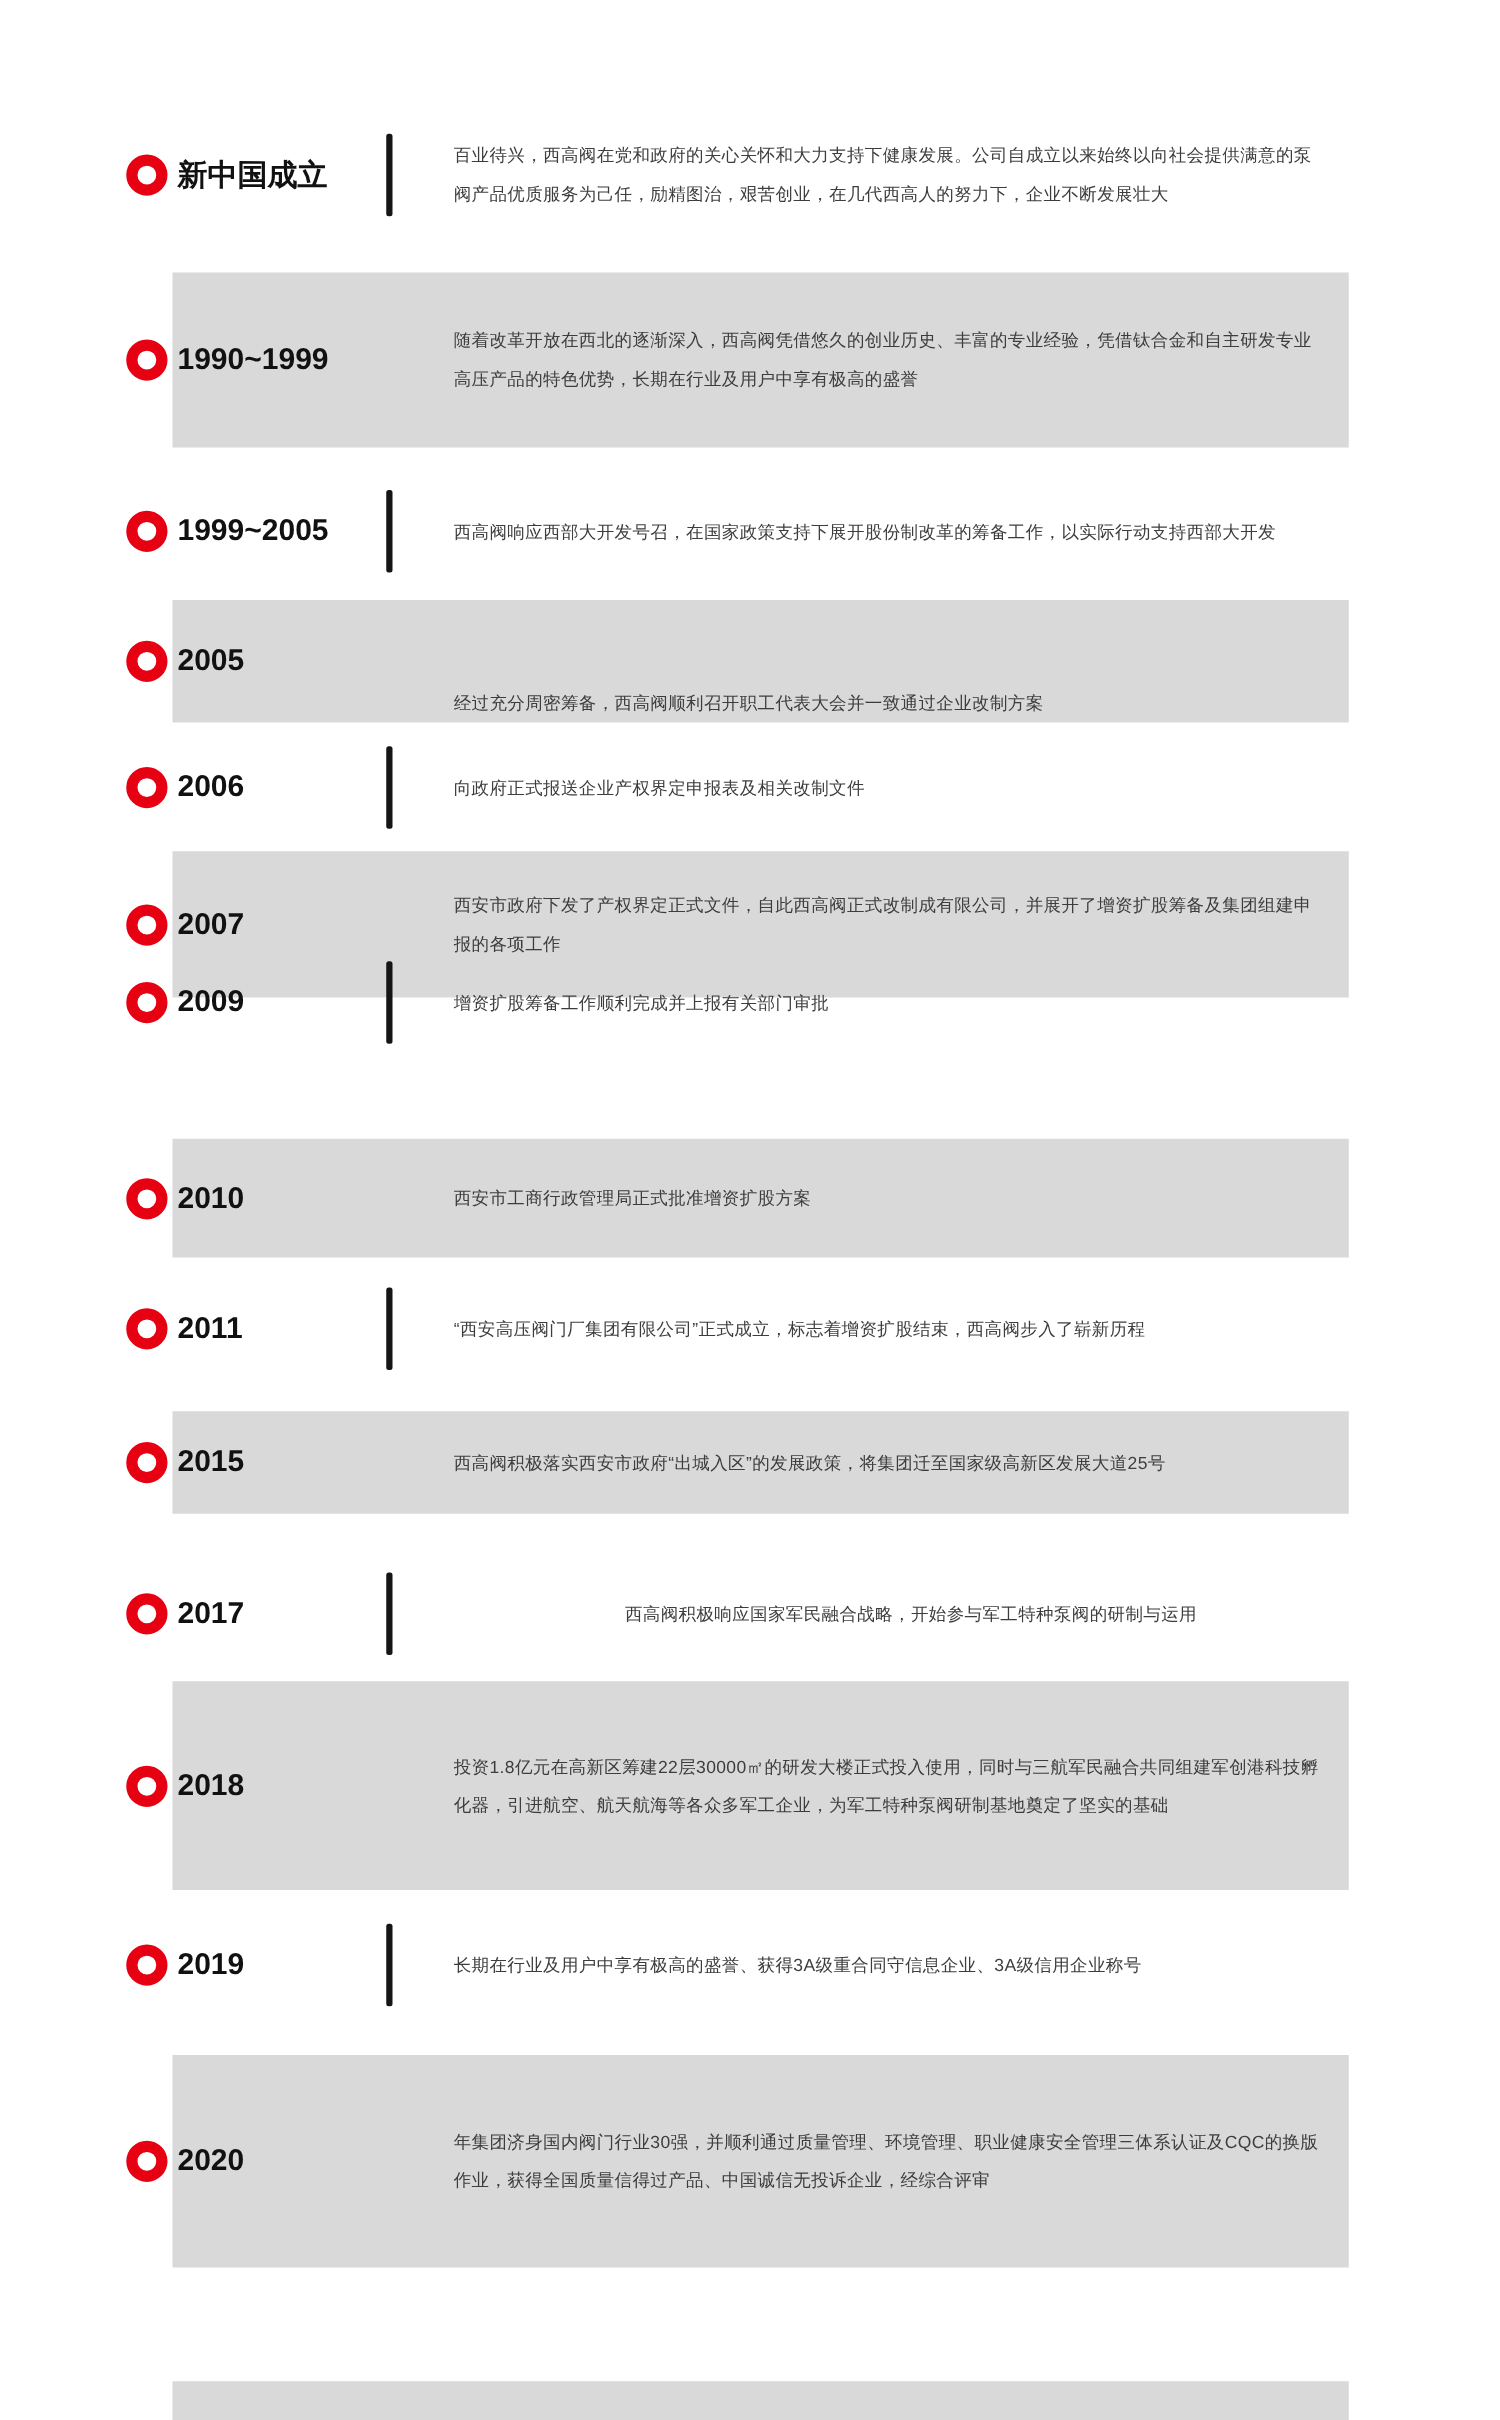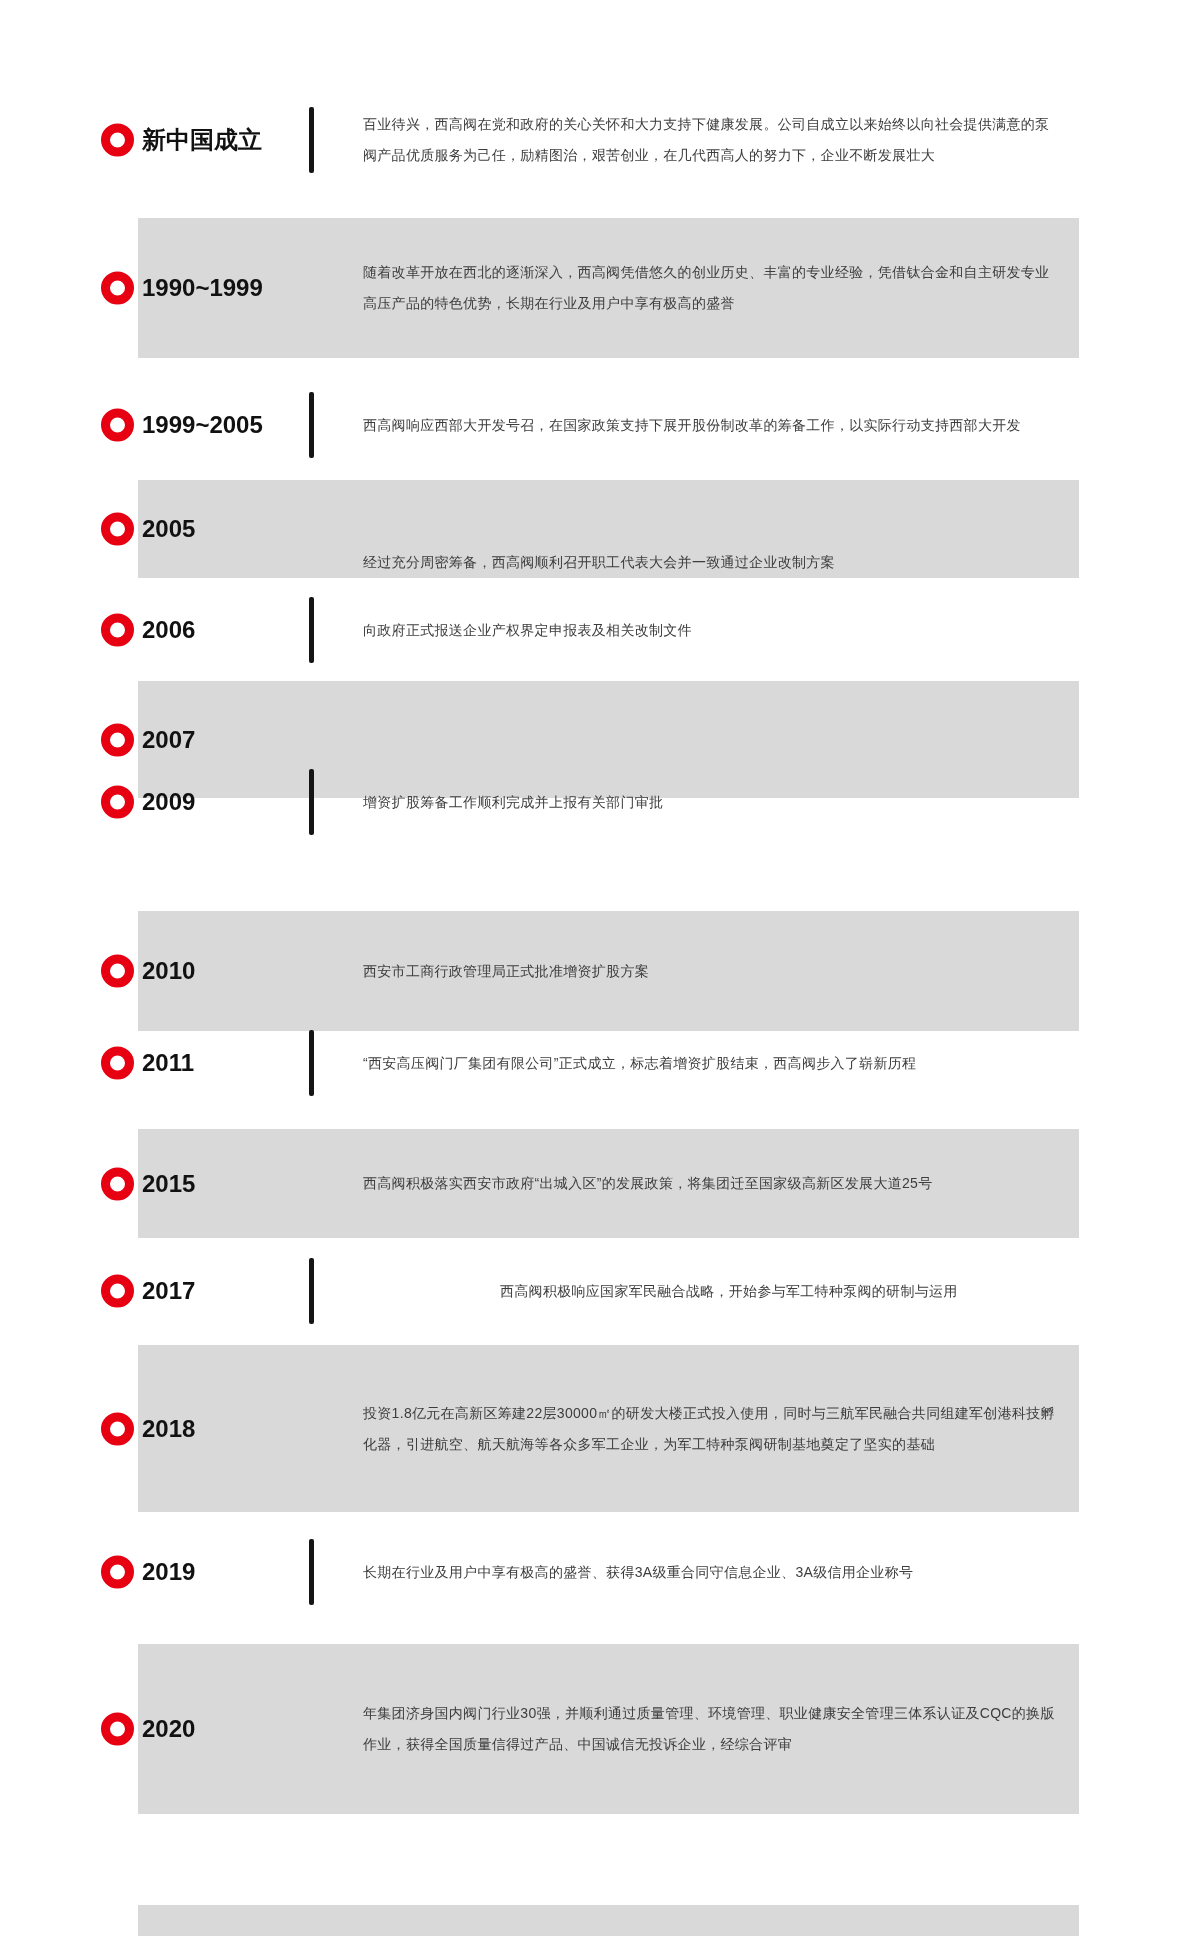--- a/index.html
+++ b/index.html
@@ -60,44 +60,45 @@
     <span class="marker"></span>
     <span class="year">2006</span>
     <span class="vbar"></span>
     <p class="desc">向政府正式报送企业产权界定申报表及相关改制文件</p>
   </div>
 
   <div class="row" style="top:681px;height:117px;">
     <span class="band"></span>
     <span class="marker"></span>
     <span class="year">2007</span>
+    <p class="desc">西安市政府下发了产权界定正式文件，自此西高阀正式改制成有限公司，并展开了增资扩股筹备及集团组建申报的各项工作</p>
   </div>
 
   <div class="row" style="top:767px;height:70px;">
     <span class="marker"></span>
     <span class="year">2009</span>
     <span class="vbar"></span>
     <p class="desc">增资扩股筹备工作顺利完成并上报有关部门审批</p>
   </div>
 
-  <div class="row" style="top:911px;height:120px;">
+  <div class="row" style="top:911px;height:95px;">
     <span class="band"></span>
     <span class="marker"></span>
     <span class="year">2010</span>
     <p class="desc">西安市工商行政管理局正式批准增资扩股方案</p>
   </div>
 
   <div class="row" style="top:1028px;height:70px;">
     <span class="marker"></span>
     <span class="year">2011</span>
     <span class="vbar"></span>
     <p class="desc">“西安高压阀门厂集团有限公司”正式成立，标志着增资扩股结束，西高阀步入了崭新历程</p>
   </div>
 
-  <div class="row" style="top:1129px;height:109px;">
+  <div class="row" style="top:1129px;height:82px;">
     <span class="band"></span>
     <span class="marker"></span>
     <span class="year">2015</span>
     <p class="desc">西高阀积极落实西安市政府“出城入区”的发展政策，将集团迁至国家级高新区发展大道25号</p>
   </div>
 
   <div class="row" style="top:1256px;height:70px;justify-content:flex-end;">
     <span class="marker"></span>
     <span class="year">2017</span>
     <span class="vbar"></span>

